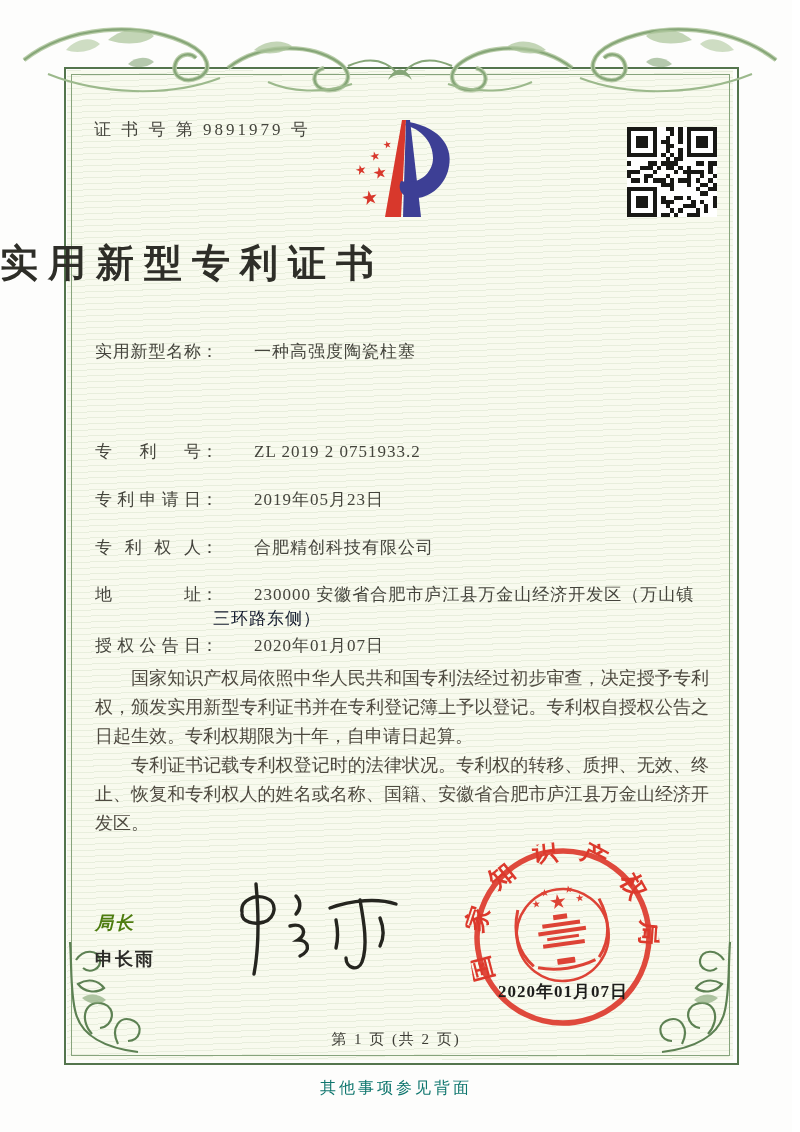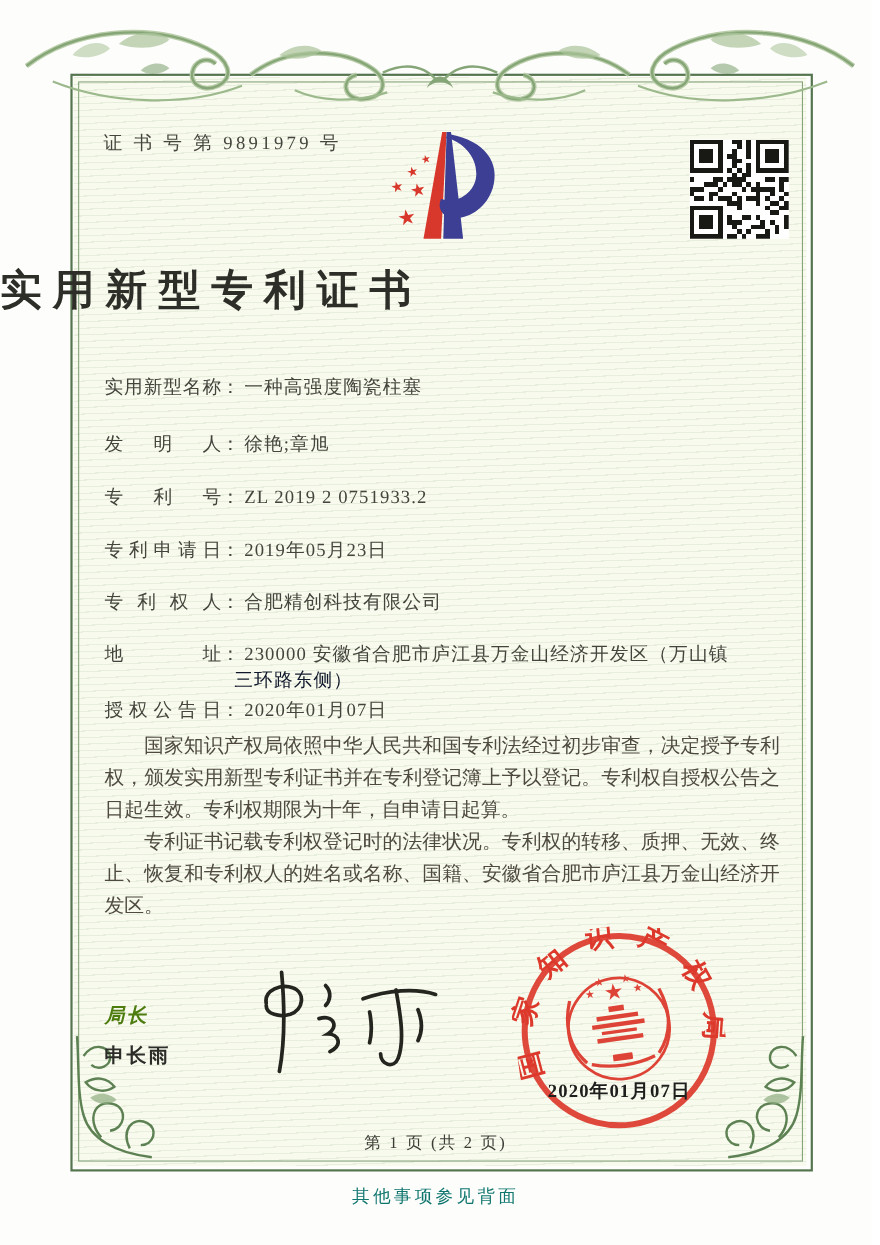--- a/index.html
+++ b/index.html
@@ -10,21 +10,21 @@
         background-image:repeating-linear-gradient(178deg, rgba(140,170,120,.15) 0px, rgba(140,170,120,.15) 1px, transparent 1px, transparent 6px);}
   .frame-outer{position:absolute;left:64px;top:67px;width:671px;height:994px;border:2.5px solid #54754d;}
   .frame-inner{position:absolute;left:71px;top:74px;width:657px;height:980px;border:1px solid #87a47c;}
   .abs{position:absolute;}
   .certno{left:94px;top:118px;font-size:17px;letter-spacing:3px;color:#45453d;}
   .title{left:0;right:0;top:238px;text-align:left;font-size:38px;font-weight:600;
          letter-spacing:10px;color:#2e2e28;}
   .row{position:absolute;left:95px;font-size:17px;color:#44443c;white-space:nowrap;}
   .flabel{display:inline-block;width:106px;text-align:justify;text-align-last:justify;font-family:Liberation Serif, serif;}
   .colon{margin-right:4px;}
-  .fvalue{letter-spacing:1px;}
+  .fvalue{letter-spacing:1px;margin-left:32px;}
   .addr2{position:absolute;left:213px;top:607px;font-size:17px;color:#0f172a;letter-spacing:1px;}
   .grant2{position:absolute;left:388px;font-size:17px;color:#44443c;white-space:nowrap;}
   .paras{position:absolute;left:95px;top:664px;width:614px;font-size:18px;line-height:29px;
          color:#4e4a40;text-align:justify;}
   .paras p{margin:0;text-indent:2em;}
   .signrole{left:95px;top:911px;font-size:18px;font-weight:600;letter-spacing:2px;color:#4d7c0f;
             font-family:"Liberation Sans","DejaVu Sans",sans-serif;font-style:italic;}
   .signname{left:95px;top:947px;font-size:18px;font-weight:600;letter-spacing:2px;color:#2c2c28;
             font-family:"Liberation Sans","DejaVu Sans",sans-serif;}
   .sealdate{left:468px;top:980px;width:190px;text-align:center;font-size:17px;font-weight:600;
@@ -313,23 +313,20 @@
         <rect x="15" y="20" width="1" height="1" fill="#181815"></rect>
         <rect x="16" y="20" width="1" height="1" fill="#181815"></rect>
       </svg>
   </div>
 
   <div class="abs title">实用新型专利证书</div>
 
   <div class="row" style="top:340px">
     <span class="flabel">实用新型名称</span><span class="colon">：</span><span class="fvalue">一种高强度陶瓷柱塞</span>
   </div>
-  <div class="row" style="top:392px">
-    <span class="flabel">发明人</span><span class="colon">：</span><span class="fvalue">徐艳;章旭</span>
-  </div>
   <div class="row" style="top:440px">
     <span class="flabel">专利号</span><span class="colon">：</span><span class="fvalue">ZL 2019 2 0751933.2</span>
   </div>
   <div class="row" style="top:488px">
     <span class="flabel">专利申请日</span><span class="colon">：</span><span class="fvalue">2019年05月23日</span>
   </div>
   <div class="row" style="top:536px">
     <span class="flabel">专利权人</span><span class="colon">：</span><span class="fvalue">合肥精创科技有限公司</span>
   </div>
   <div class="row" style="top:583px">

